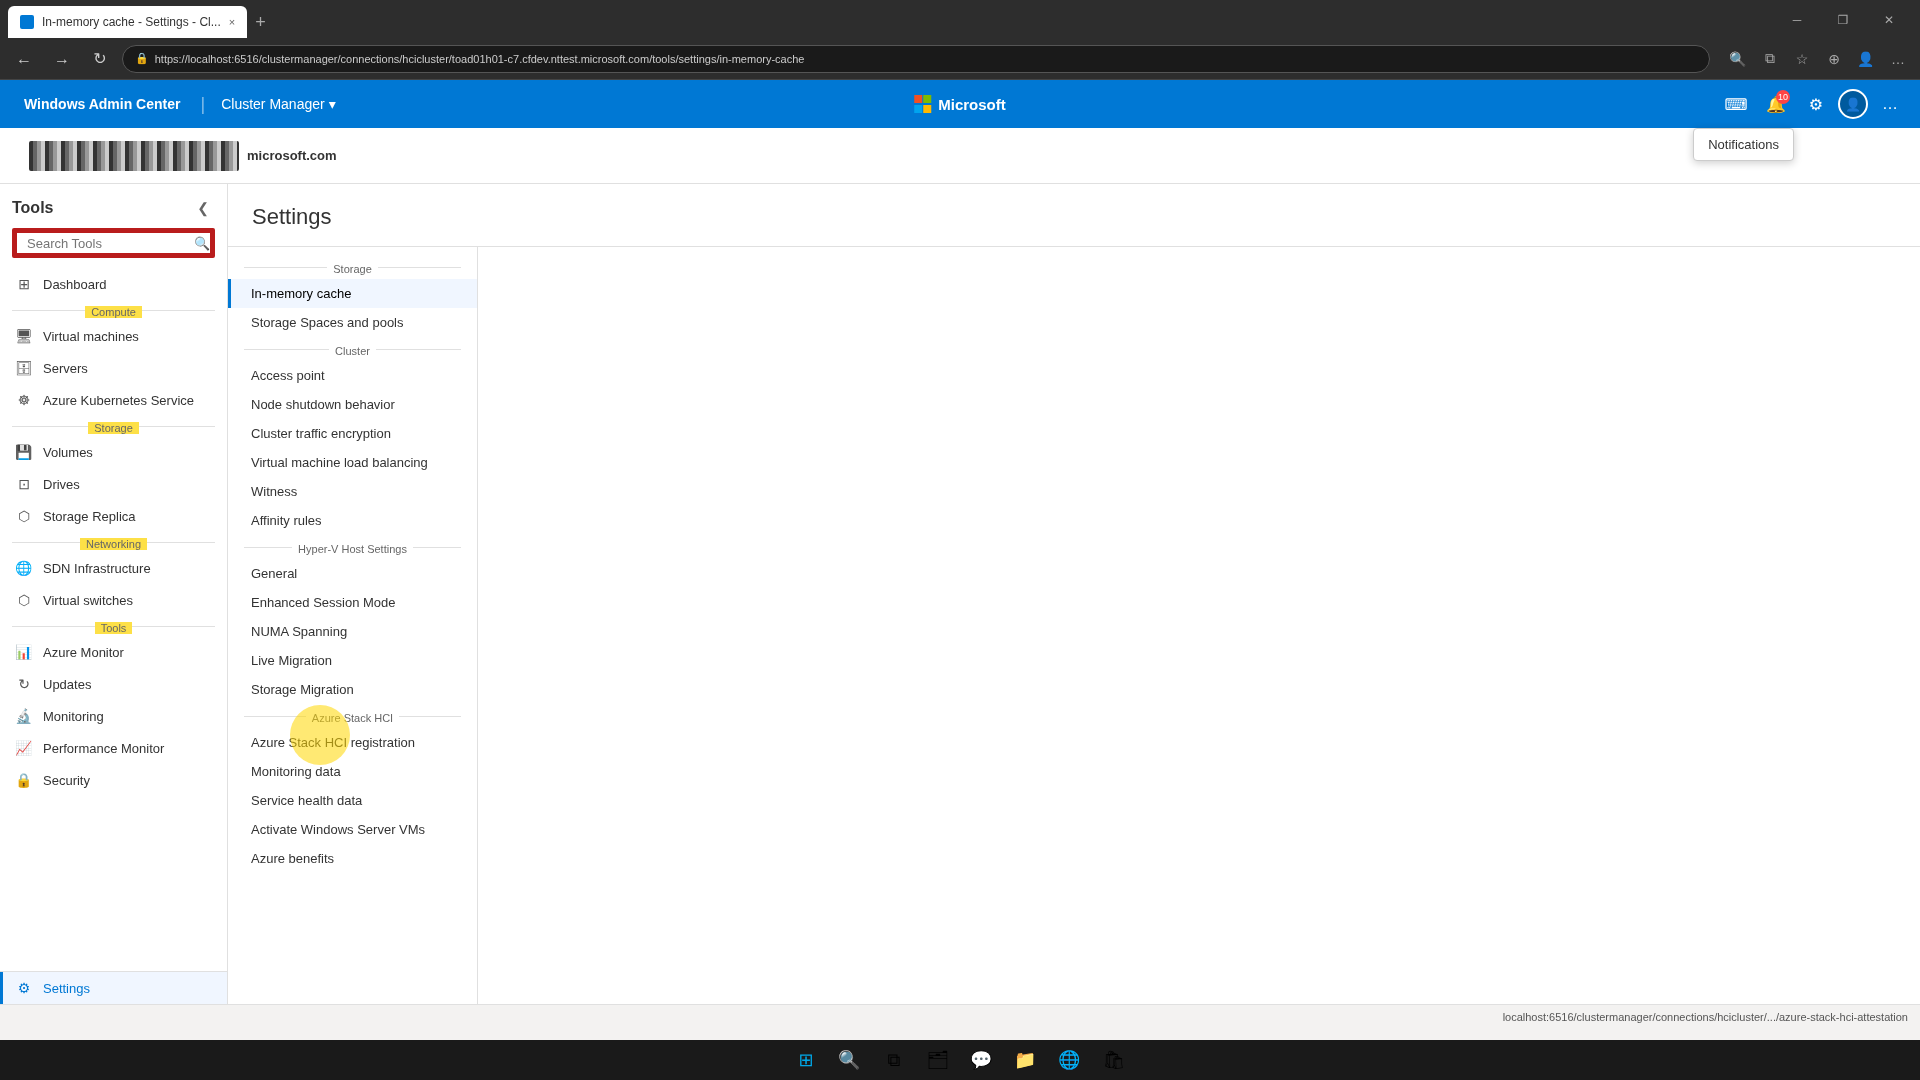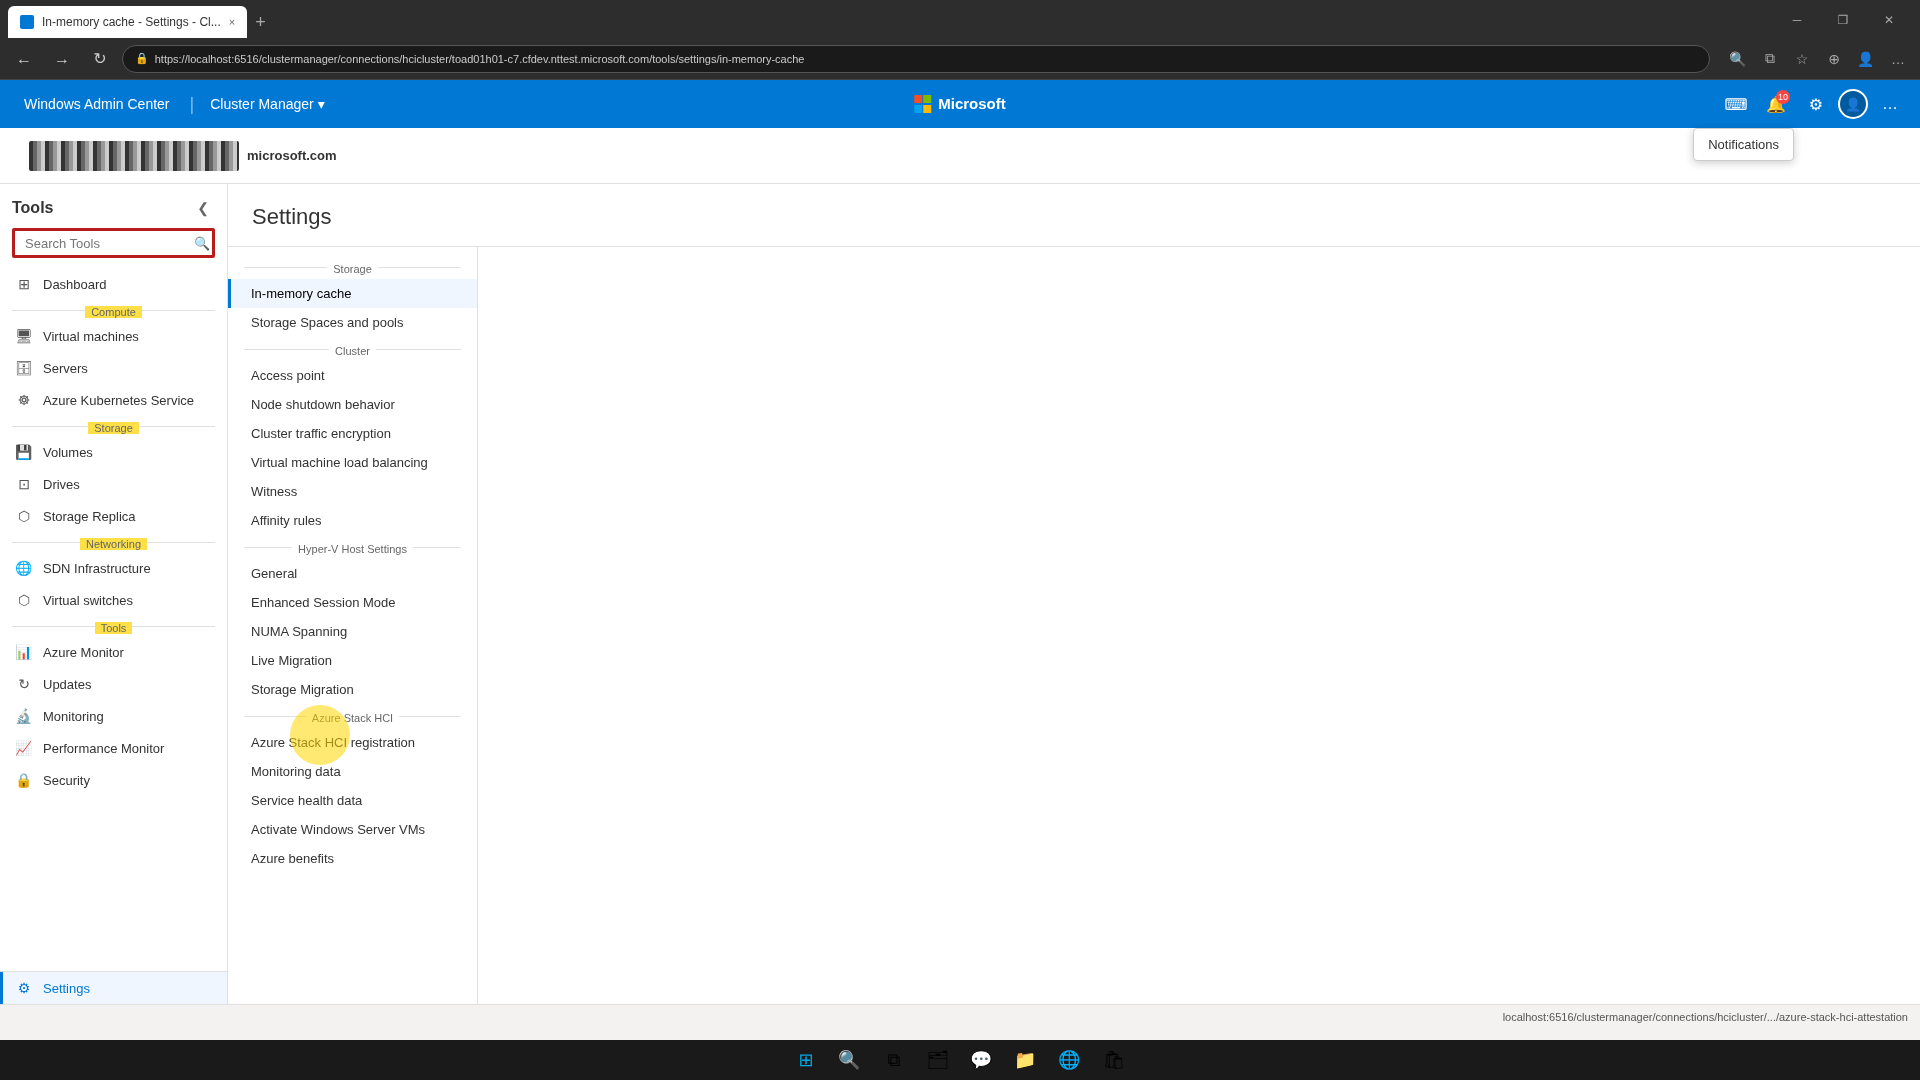--- a/index.html
+++ b/index.html
@@ -115,21 +115,21 @@
       background: #0078d4;
       height: 48px;
       display: flex;
       align-items: center;
       padding: 0 12px;
       gap: 8px;
       position: relative;
     }
     .wac-brand {
       color: white;
-      font-weight: 400;
+      font-weight: 700;
       font-size: 14px;
       padding: 4px 12px;
       cursor: pointer;
     }
     .wac-separator { color: rgba(255,255,255,0.5); font-size: 18px; }
     .wac-cluster-btn {
       color: white;
       background: none;
       border: none;
       font-size: 14px;
@@ -141,20 +141,21 @@
       border-radius: 4px;
     }
     .ms-logo {
       position: absolute;
       left: 50%;
       transform: translateX(-50%);
       color: white;
       font-size: 15px;
       font-weight: 600;
       display: flex;
+      align-items: center;
       gap: 6px;
     }
     .ms-squares { display: flex; flex-wrap: wrap; width: 18px; height: 18px; gap: 1px; }
     .ms-sq { width: 8px; height: 8px; }
     .ms-sq:nth-child(1) { background: #f25022; }
     .ms-sq:nth-child(2) { background: #7fba00; }
     .ms-sq:nth-child(3) { background: #00a4ef; }
     .ms-sq:nth-child(4) { background: #ffb900; }
     .wac-right-icons {
       margin-left: auto;
@@ -291,21 +292,21 @@
       justify-content: center;
       border-radius: 3px;
     }
     .search-box {
       margin: 0 12px 10px;
       position: relative;
     }
     .search-input {
       width: 100%;
       height: 30px;
-      border: 3px solid #b91c1c;
+      border: 5px solid #b91c1c;
       border-radius: 2px;
       padding: 0 30px 0 10px;
       font-size: 13px;
       outline: none;
     }
     .search-btn {
       position: absolute;
       right: 4px;
       top: 50%;
       transform: translateY(-50%);

